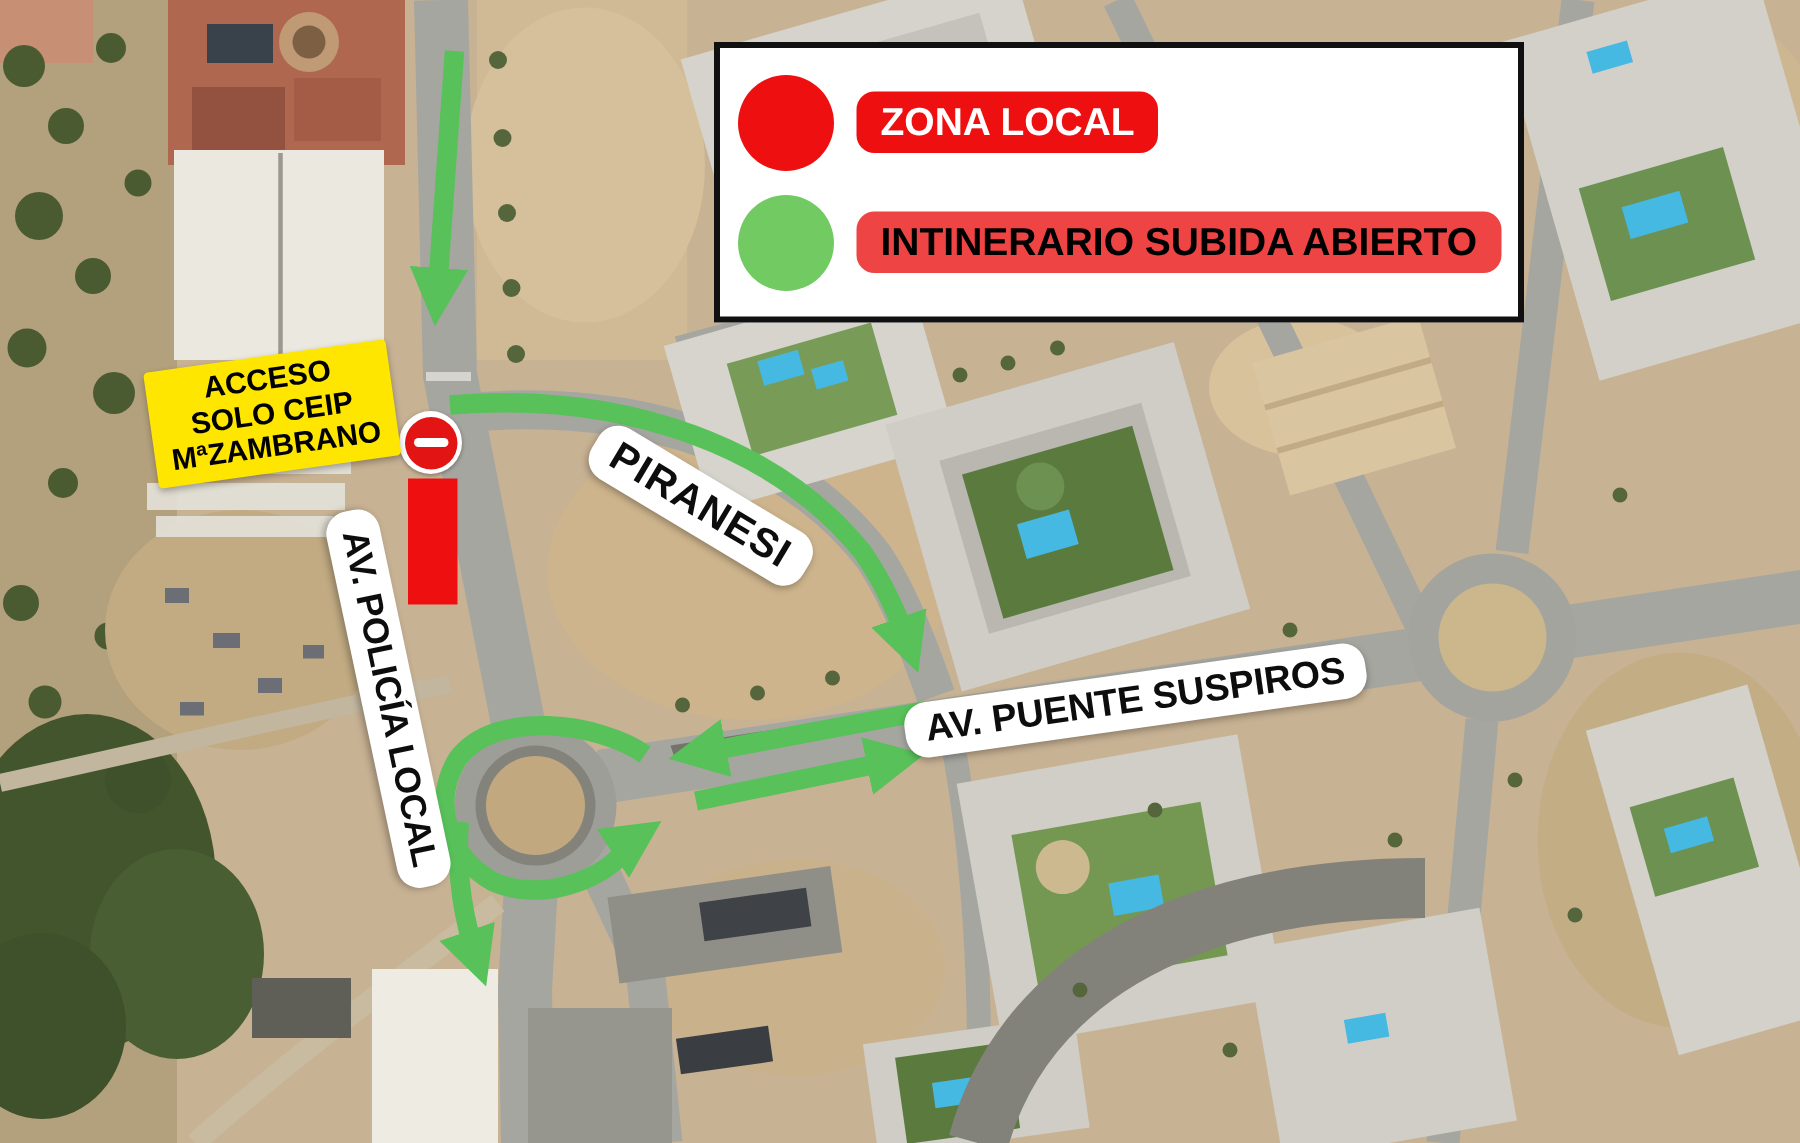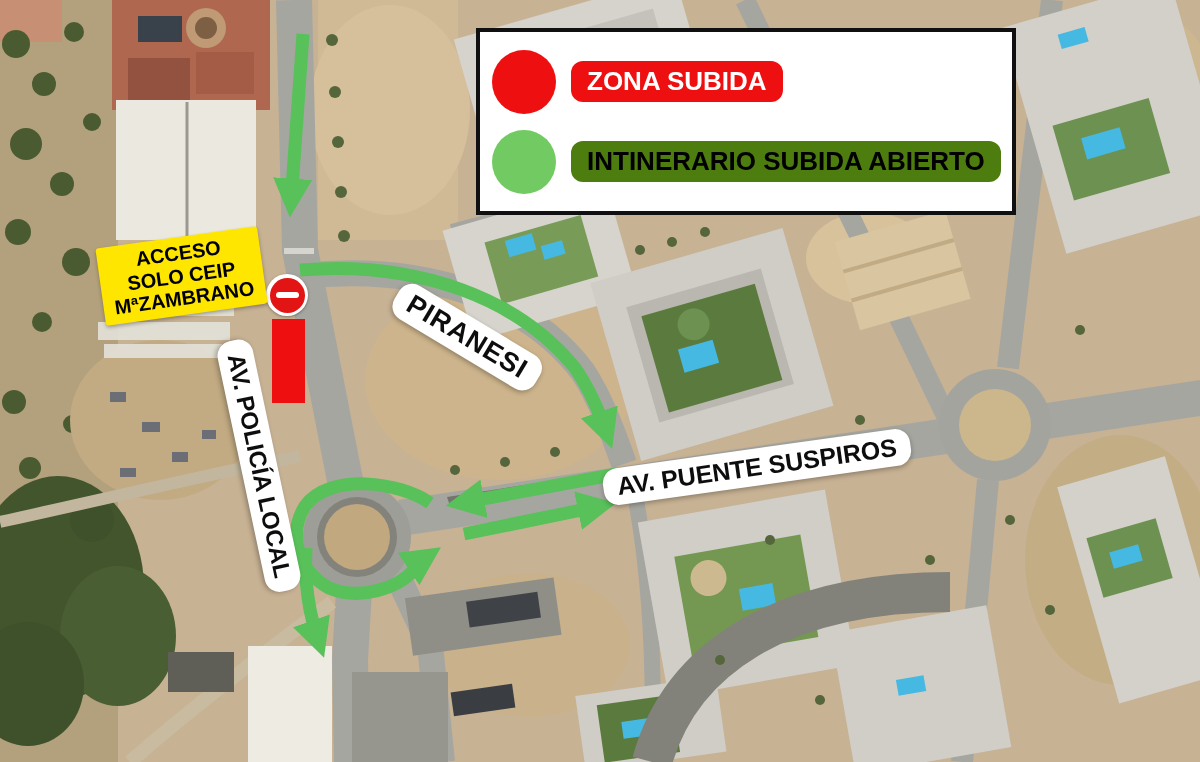--- a/index.html
+++ b/index.html
@@ -29,21 +29,21 @@
                 border-radius:3px;box-shadow:0 2px 4px rgba(0,0,0,.3);}
   .legend{position:absolute;left:476px;top:28px;width:540px;height:187px;background:#fff;
           border:4px solid #101010;box-sizing:border-box;display:flex;flex-direction:column;
           justify-content:center;gap:16px;padding-left:12px;z-index:7;}
   .legend-row{display:flex;align-items:center;gap:15px;}
   .legend-dot{width:64px;height:64px;border-radius:50%;flex:0 0 auto;}
   .dot-red{background:#ee1010;}
   .dot-green{background:#72ca62;}
   .legend-chip{font-size:26px;font-weight:700;padding:5px 16px;border-radius:12px;}
   .chip-red{background:#ee1010;color:#fff;}
-  .chip-green{background:#4d7c0f;color:#000;}
+  .chip-green{background:#ef4444;color:#000;}
 </style>
 </head>
 <body>
 
 <div class="stage">
 
   <svg class="bg" width="1200" height="762" viewBox="0 0 1200 762">
     <rect width="1200" height="762" fill="#c8b294"></rect>
 
     <g>
@@ -247,21 +247,21 @@
   <div class="access-label">ACCESO
 SOLO CEIP
 MªZAMBRANO</div>
   <div class="map-label" id="label-piranesi">PIRANESI</div>
   <div class="map-label" id="label-policia">AV. POLICÍA LOCAL</div>
   <div class="map-label" id="label-suspiros">AV. PUENTE SUSPIROS</div>
 
   <div class="legend">
     <div class="legend-row">
       <span class="legend-dot dot-red"></span>
-      <span class="legend-chip chip-red">ZONA SUBIDA</span>
+      <span class="legend-chip chip-red">ZONA LOCAL</span>
     </div>
     <div class="legend-row">
       <span class="legend-dot dot-green"></span>
       <span class="legend-chip chip-green">INTINERARIO SUBIDA ABIERTO</span>
     </div>
   </div>
 
 </div>
 
 </body></html>

